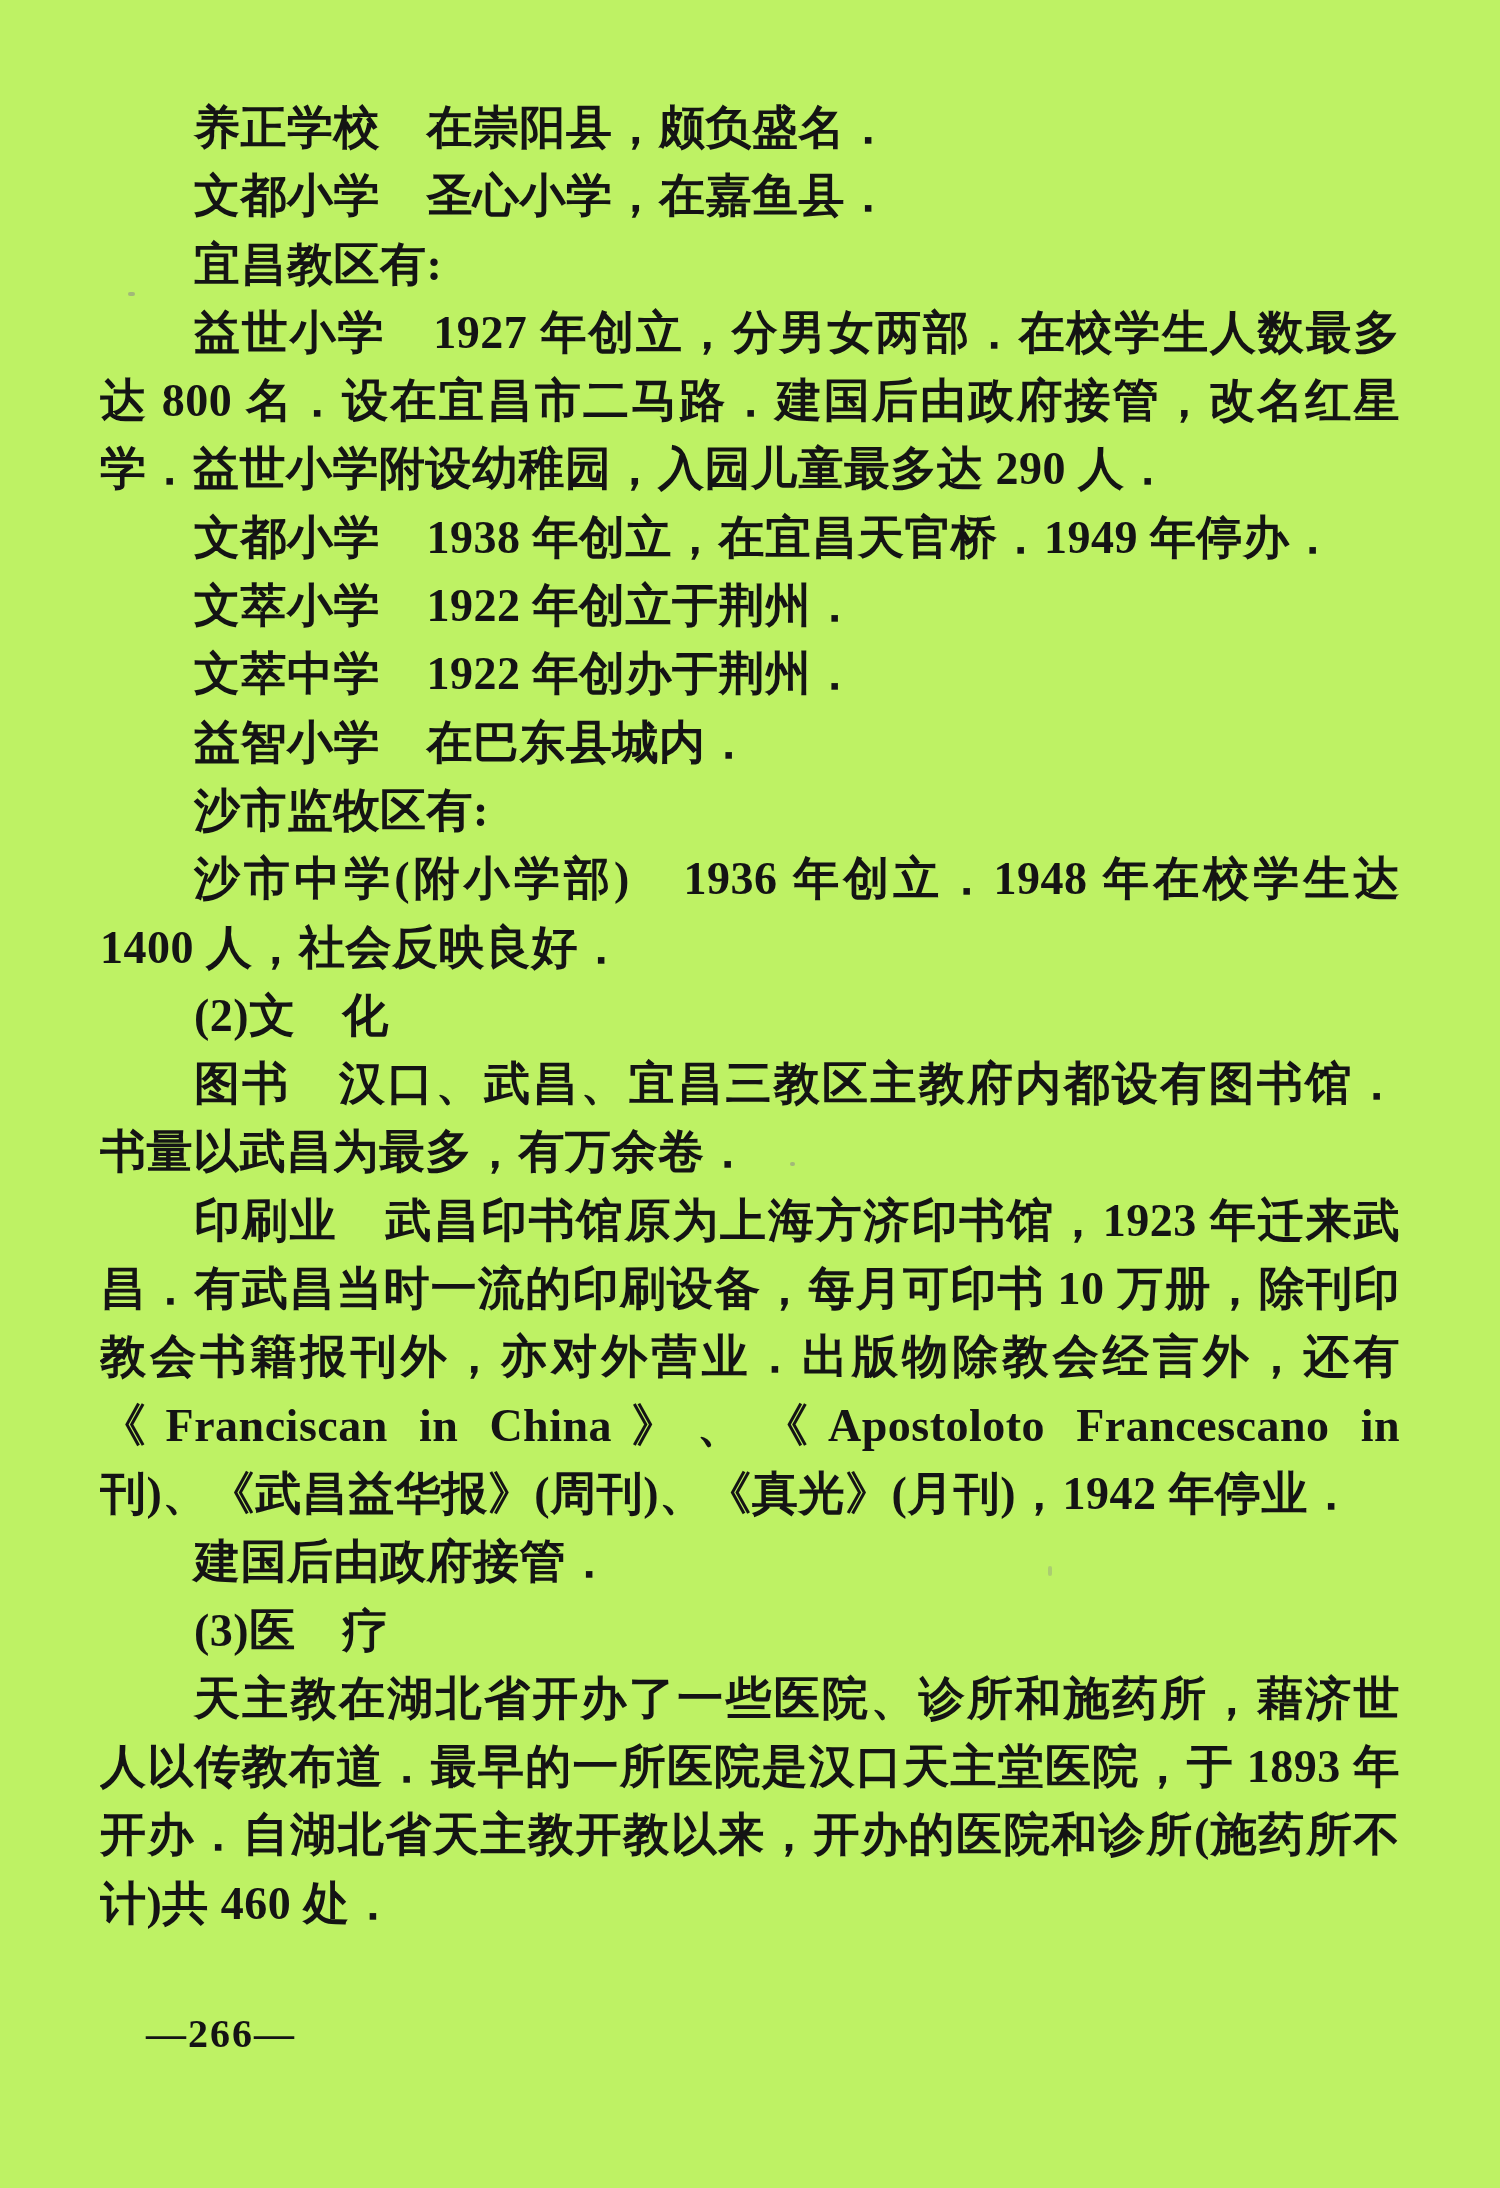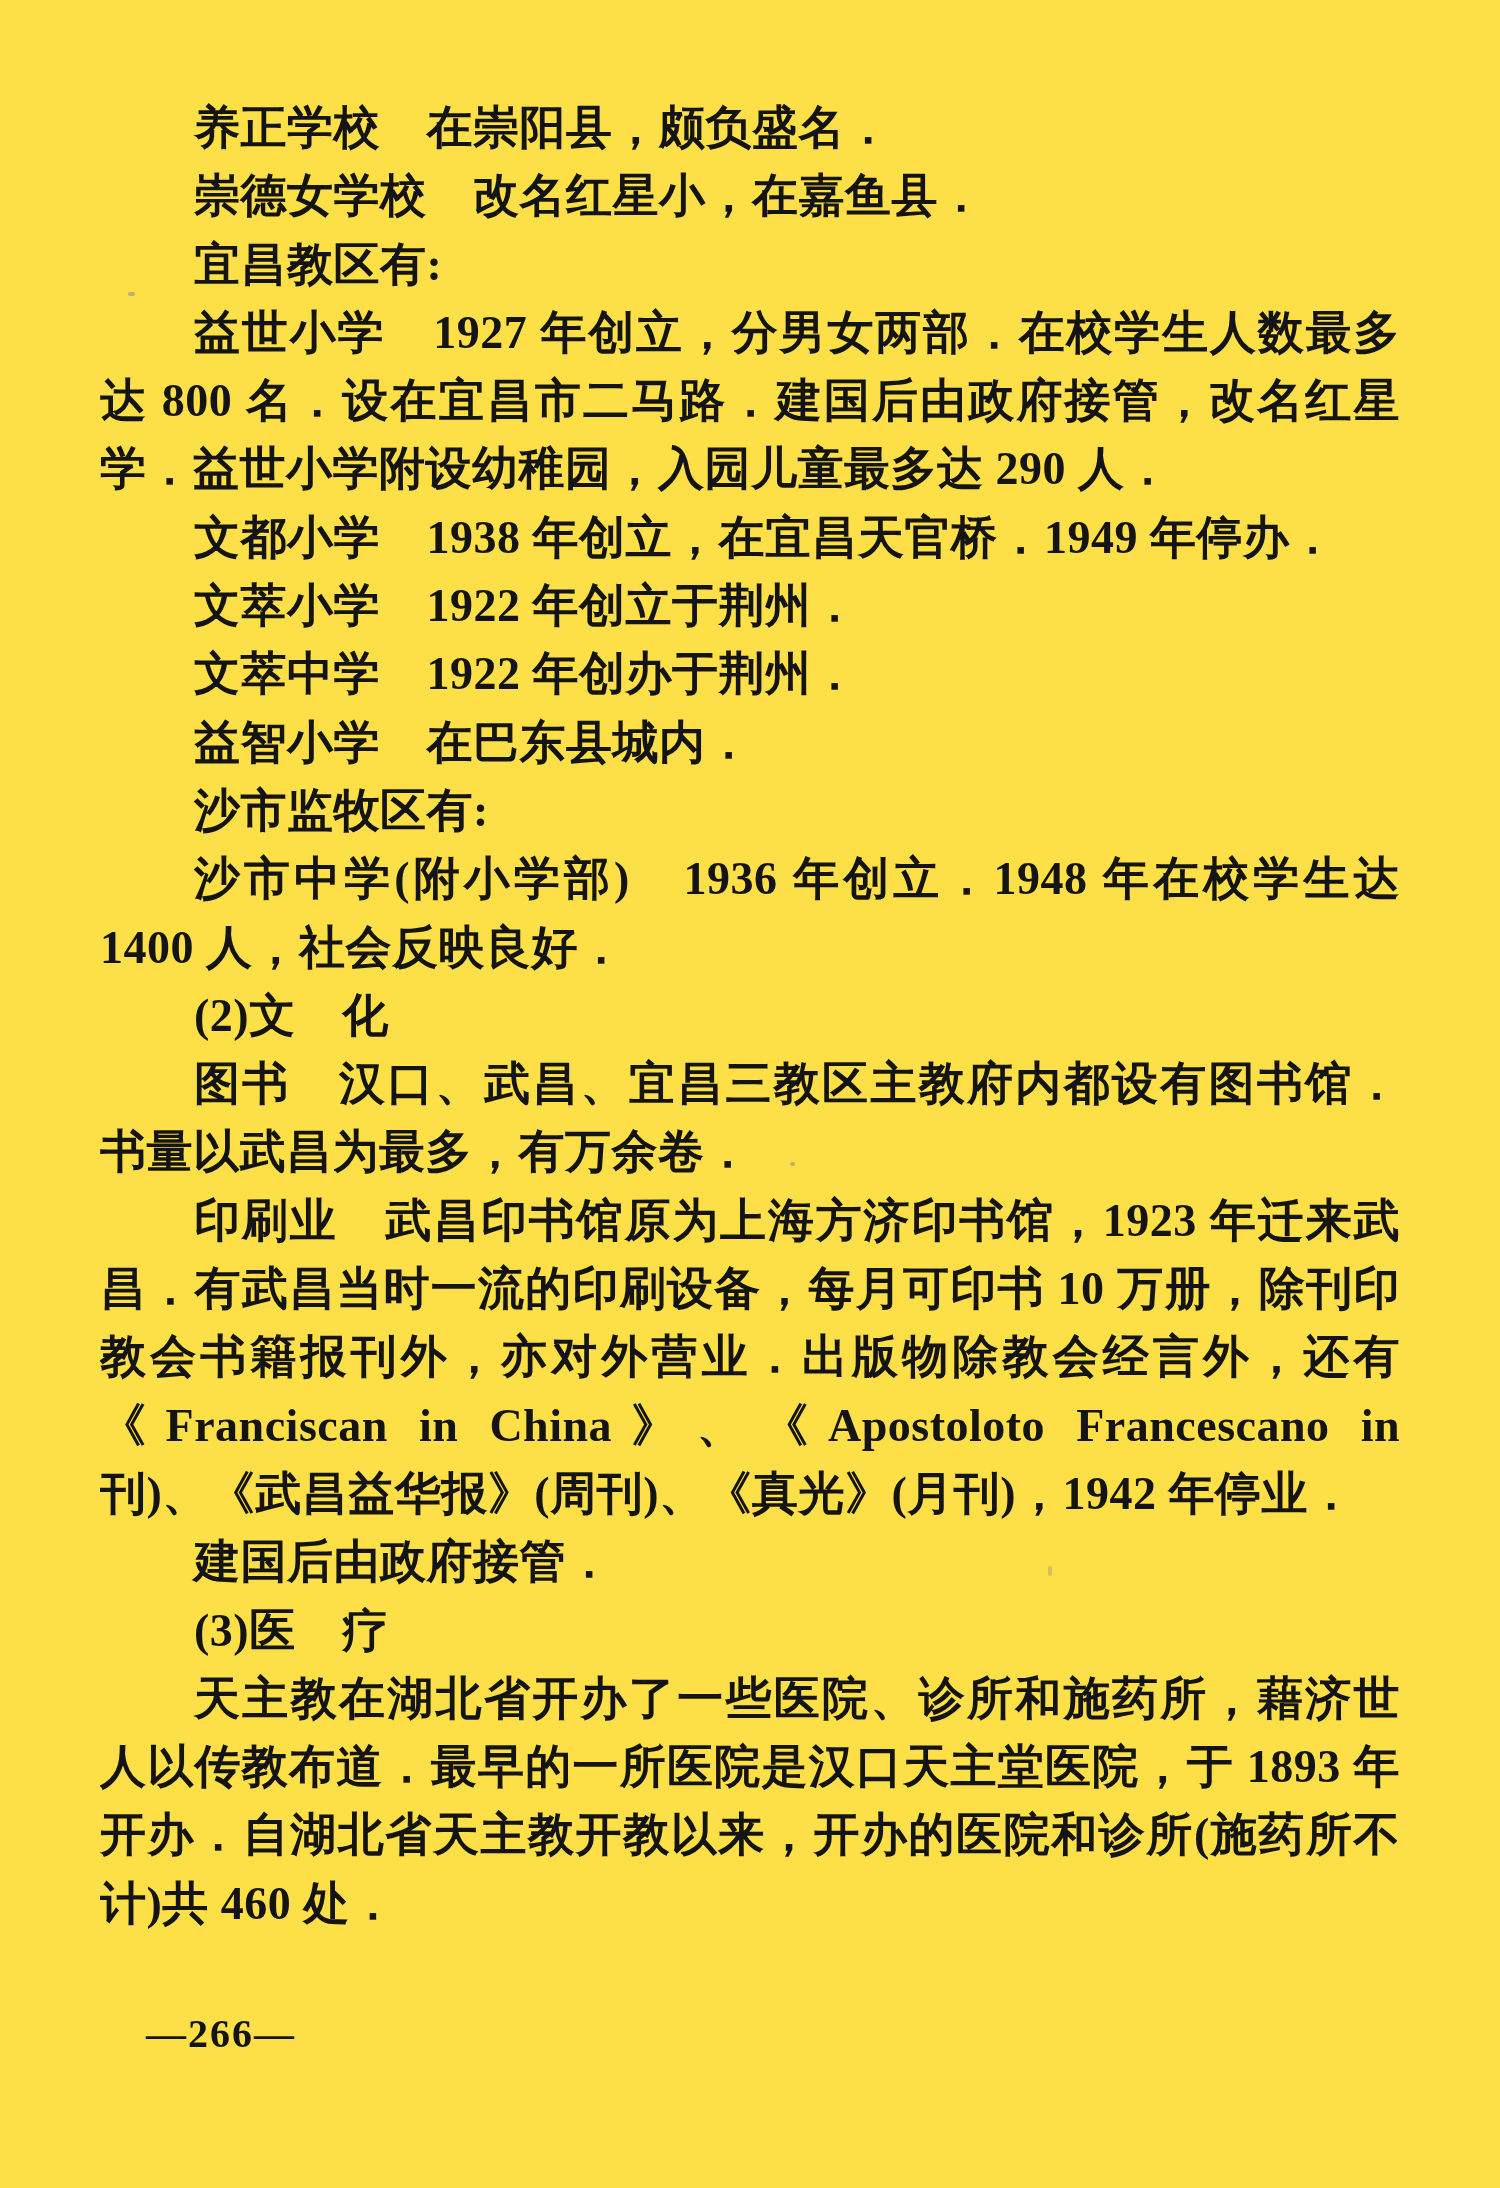--- a/index.html
+++ b/index.html
@@ -4,21 +4,21 @@
 <style>
   html, body {
     margin: 0;
     padding: 0;
     background: #ffffff;
   }
   .page {
     position: relative;
     width: 1500px;
     height: 2188px;
-    background: #fde047;
+    background: #bef264;
     overflow: hidden;
     font-family: "Liberation Serif", "DejaVu Serif", serif;
     color: #141414;
   }
   .textblock {
     position: absolute;
     left: 100px;
     top: 94px;
     width: 1300px;
   }
@@ -57,21 +57,21 @@
   .artifact.a1 { left: 128px;  top: 292px;  width: 7px;  height: 4px; }
   .artifact.a2 { left: 790px;  top: 1162px; width: 5px;  height: 4px; }
   .artifact.a3 { left: 1048px; top: 1566px; width: 4px;  height: 10px; opacity: 0.35; }
 </style>
 </head>
 <body>
 
 <div class="page">
   <div class="textblock">
     <div class="line indent">养正学校　在崇阳县，颇负盛名．</div>
-    <div class="line indent">崇德女学校　改名红星小，在嘉鱼县．</div>
+    <div class="line indent">文都小学　圣心小学，在嘉鱼县．</div>
     <div class="line indent">宜昌教区有:</div>
     <div class="line indent j">益世小学　1927 年创立，分男女两部．在校学生人数最多</div>
     <div class="line j">达 800 名．设在宜昌市二马路．建国后由政府接管，改名红星小</div>
     <div class="line">学．益世小学附设幼稚园，入园儿童最多达 290 人．</div>
     <div class="line indent">文都小学　1938 年创立，在宜昌天官桥．1949 年停办．</div>
     <div class="line indent">文萃小学　1922 年创立于荆州．</div>
     <div class="line indent">文萃中学　1922 年创办于荆州．</div>
     <div class="line indent">益智小学　在巴东县城内．</div>
     <div class="line indent">沙市监牧区有:</div>
     <div class="line indent j">沙市中学(附小学部)　1936 年创立．1948 年在校学生达</div>

